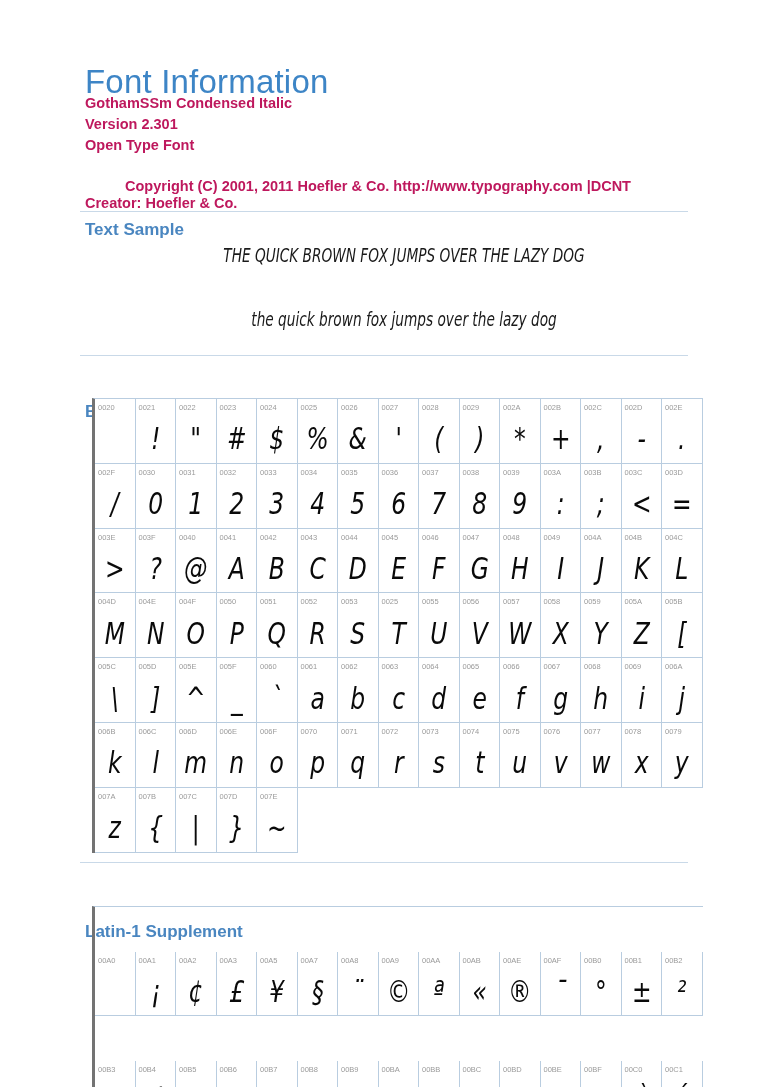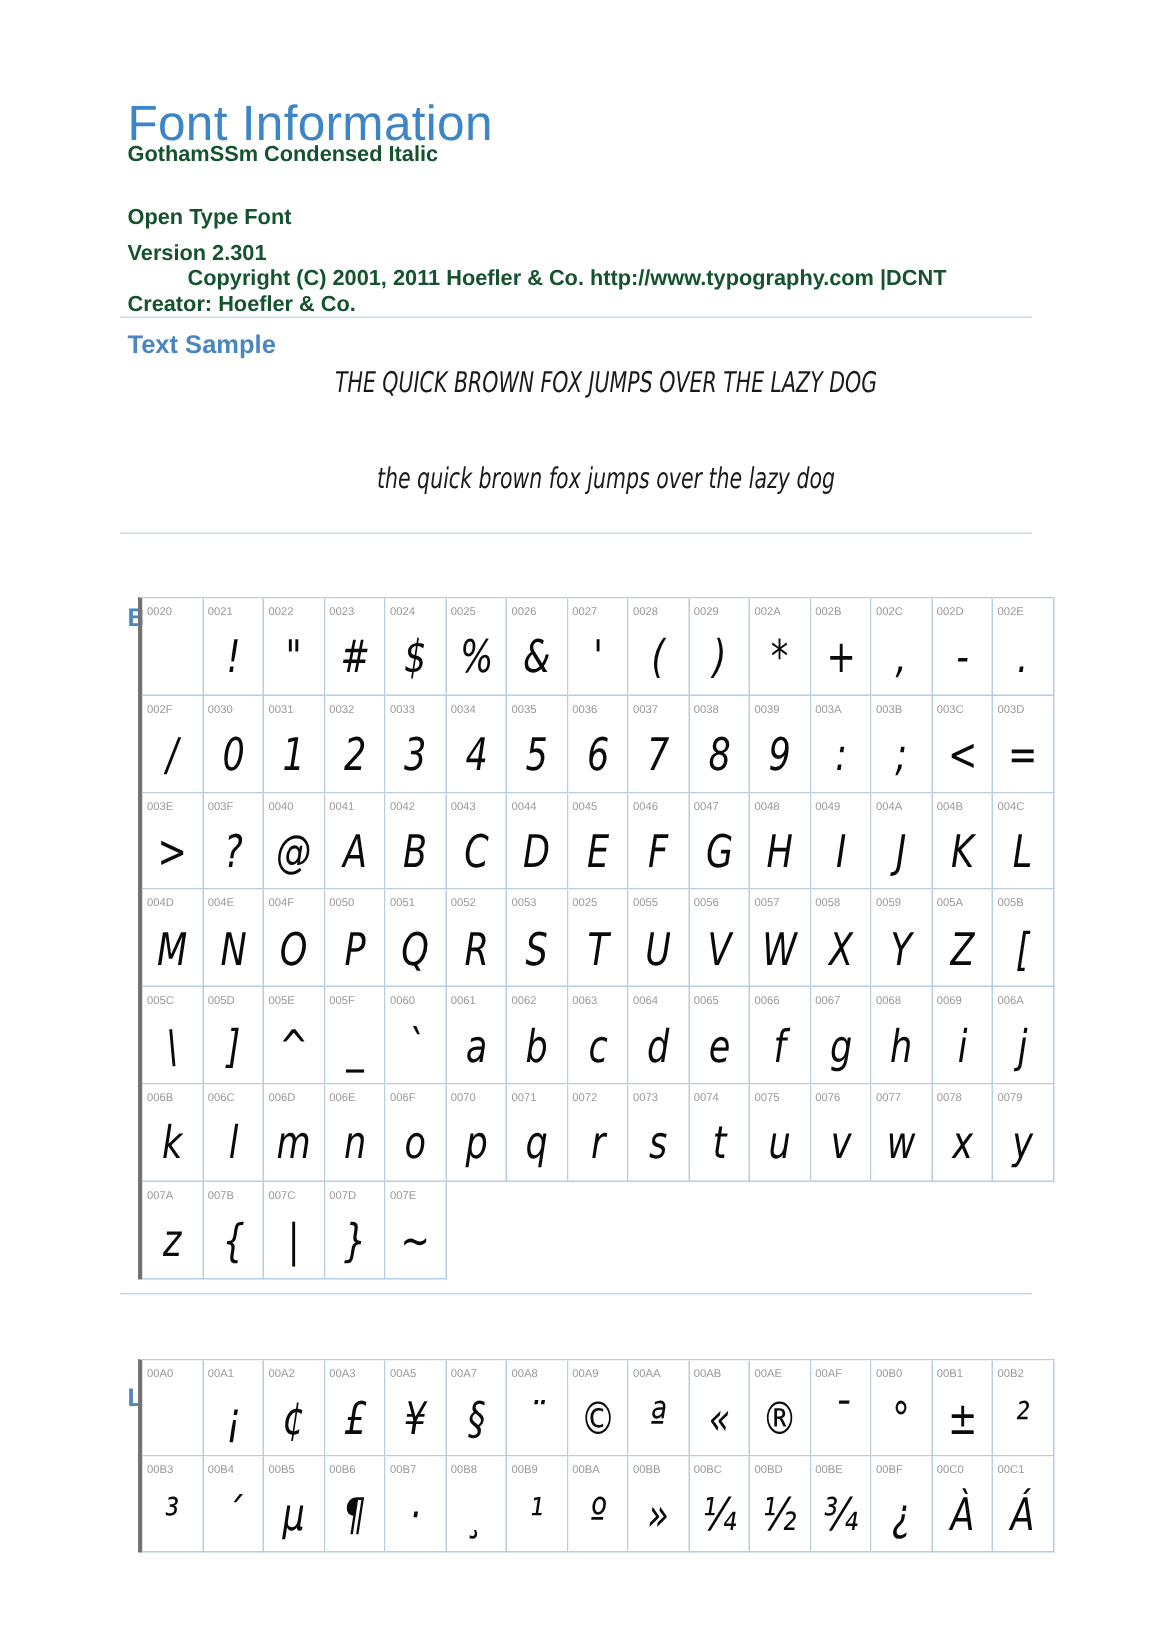--- a/index.html
+++ b/index.html
@@ -1,35 +1,35 @@
 <!DOCTYPE html>
 <html><head>
   <meta charset="utf-8">
   <style>
     html, body { margin: 0; padding: 0; background: #ffffff; }
     body { width: 768px; height: 1087px; position: relative; overflow: hidden; font-family: "Liberation Sans", sans-serif; color: #111; }
     .title { position: absolute; left: 85px; top: 63px; font-size: 33px; font-weight: normal; color: #3d85c6; letter-spacing: 0.2px; }
-    .info { position: absolute; left: 85px; font-size: 14.5px; font-weight: bold; color: #14532d; white-space: nowrap; }
+    .info { position: absolute; left: 85px; font-size: 14.5px; font-weight: bold; color: #be185d; white-space: nowrap; }
     .sep { position: absolute; left: 80px; width: 608px; height: 1px; background: #c9d9e8; }
     .sec { position: absolute; left: 85px; font-size: 17px; font-weight: bold; color: #4a86c0; }
     .sample { position: absolute; left: 80px; width: 648px; text-align: center; font-family: "DejaVu Sans", sans-serif; font-style: italic; color: #1a1a1a; transform: scaleX(0.72); transform-origin: center; white-space: nowrap; }
     .grid { position: absolute; left: 92px; display: grid; grid-template-columns: repeat(15, 40.5px); border-top: 1px solid #b9cde0; border-left: 3px solid #737373; }
     .cell { position: relative; box-sizing: border-box; border-right: 1px solid #b9cde0; border-bottom: 1px solid #b9cde0; background: #fff; }
     .cell .code { position: absolute; left: 3px; top: 4px; font-size: 7.5px; color: #9a9a9a; font-family: "Liberation Sans", sans-serif; }
     .cell .glyph { position: absolute; left: 0; right: 0; top: 20px; bottom: 4px; display: flex; align-items: center; justify-content: center; font-family: "DejaVu Sans", sans-serif; font-style: italic; font-size: 30px; color: #0a0a0a; transform: scaleX(0.78); }
     .grid-basic .cell { height: 64.8px; }
-    .grid-latin1 .cell { height: 64px; }
+    .grid-latin1 .cell { height: 64px; margin-top: 45px; }
   </style>
 </head>
 <body>
 
 <div>
   <div class="title">Font Information</div>
   <div class="info" style="top:95px;">GothamSSm Condensed Italic</div>
-  <div class="info" style="top:116px;margin-top:45px;">Version 2.301</div>
+  <div class="info" style="top:116px;">Version 2.301</div>
   <div class="info" style="top:137px;">Open Type Font</div>
   <div class="info" style="top:157px;margin-top:38px;">Creator: Hoefler &amp; Co.</div>
   <div class="info" style="top:178px;margin-left:40px;">Copyright (C) 2001, 2011 Hoefler &amp; Co. http://www.typography.com |DCNT</div>
 
   <div class="sep" style="top:211px;"></div>
   <div class="sec" style="top:220px;">Text Sample</div>
   <div class="sample" style="top:244px; font-size:19px;">THE QUICK BROWN FOX JUMPS OVER THE LAZY DOG</div>
   <div class="sample" style="top:308px; font-size:19px;">the quick brown fox jumps over the lazy dog</div>
 
   <div class="sep" style="top:355px;"></div>

